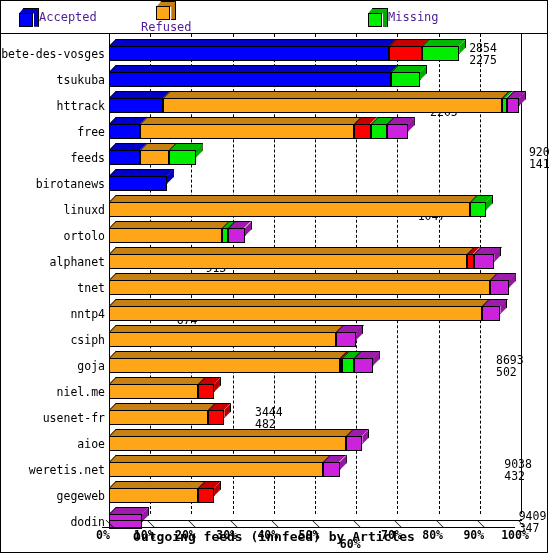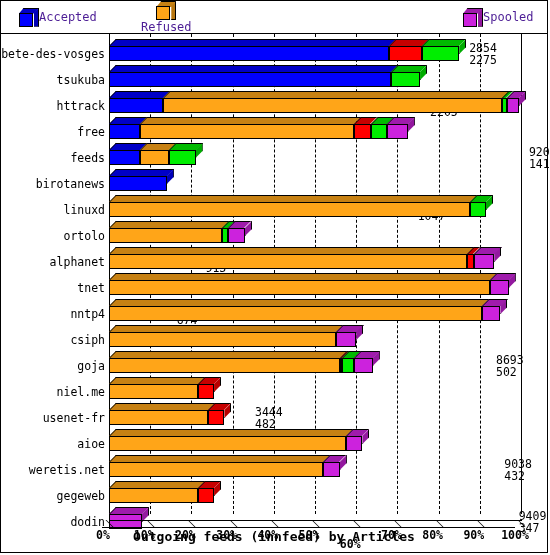--- a/index.html
+++ b/index.html
@@ -135,27 +135,27 @@
         <span class="legend-label">Accepted</span>
       </div>
       <div class="legend-item" style="position: absolute; left: 140px; top: 0px; height: 32px; flex-direction: column;">
         <div class="cube">
           <div class="top" style="background: rgb(199, 129, 19); border-top: 1px solid rgb(0, 0, 0);"></div>
           <div class="side" style="background: rgb(184, 119, 17);"></div>
           <div class="face" style="background: rgb(255, 165, 24);"></div>
         </div>
         <span class="legend-label">Refused</span>
       </div>
-      <div class="legend-item" style="position: absolute; left: 462px; top: 0px; height: 32px;">
+      <div class="legend-item" style="position: absolute; left: 367px; top: 0px; height: 32px;">
         <div class="cube">
-          <div class="top" style="background: rgb(159, 27, 172); border-top: 1px solid rgb(0, 0, 0);"></div>
-          <div class="side" style="background: rgb(147, 24, 159);"></div>
-          <div class="face" style="background: rgb(204, 34, 221);"></div>
-        </div>
-        <span class="legend-label">Spooled</span>
+          <div class="top" style="background: rgb(0, 186, 0); border-top: 1px solid rgb(0, 0, 0);"></div>
+          <div class="side" style="background: rgb(0, 171, 0);"></div>
+          <div class="face" style="background: rgb(0, 238, 0);"></div>
+        </div>
+        <span class="legend-label">Missing</span>
       </div>
     </div>
 
   <div id="plot">
     <div id="ylabels">
         <div class="ylabel" style="top: 15px;">bete-des-vosges</div>
         <div class="ylabel" style="top: 41px;">tsukuba</div>
         <div class="ylabel" style="top: 67px;">httrack</div>
         <div class="ylabel" style="top: 93px;">free</div>
         <div class="ylabel" style="top: 119px;">feeds</div>

